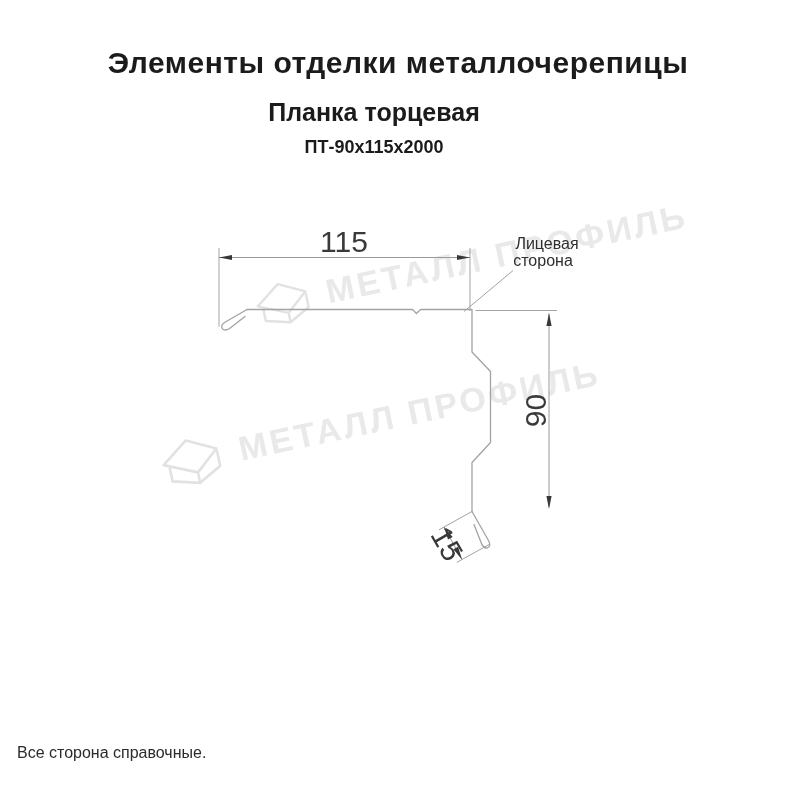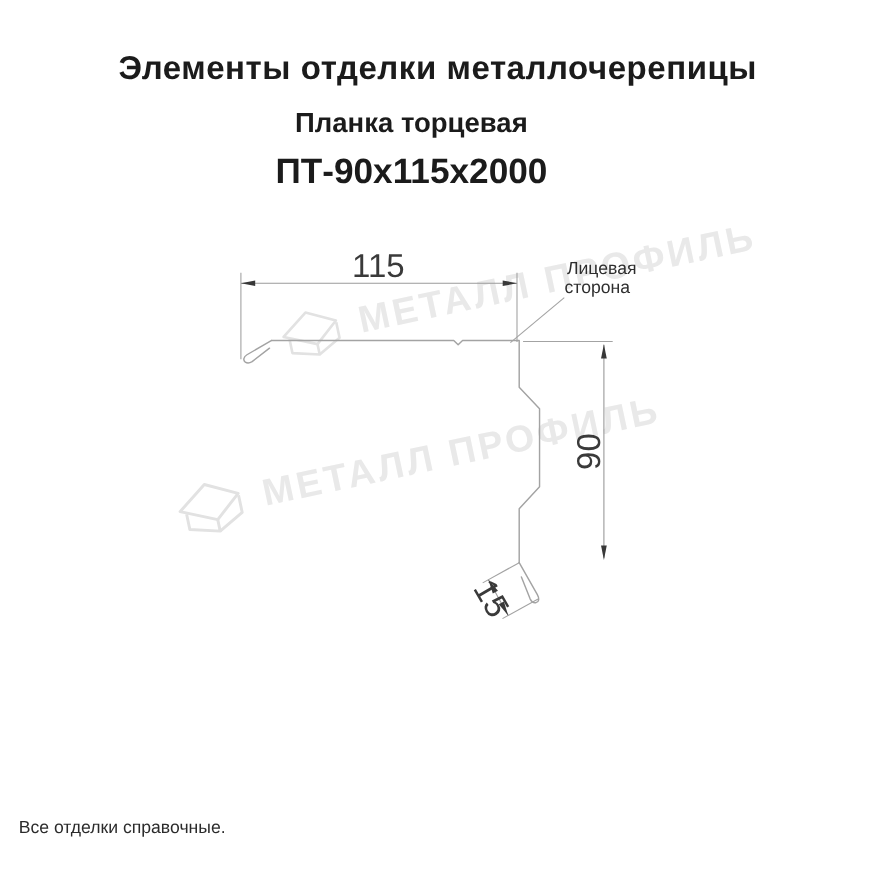--- a/index.html
+++ b/index.html
@@ -3,21 +3,21 @@
 <meta charset="utf-8">
 <style>
   html,body{margin:0;padding:0;background:#fff;}
   .page{position:relative;width:800px;height:800px;background:#ffffff;overflow:hidden;
         font-family:"Liberation Sans",sans-serif;}
   .page-title{position:absolute;left:398px;top:26px;transform:translateX(-50%);
         font-size:30px;font-weight:700;color:#1b1b1b;white-space:nowrap;letter-spacing:.5px;margin-top:20px;}
   .product-name{position:absolute;left:374px;top:98px;transform:translateX(-50%);
         font-size:25px;font-weight:700;color:#1b1b1b;white-space:nowrap;}
   .product-code{position:absolute;left:374px;top:137px;transform:translateX(-50%);
-        font-size:32px;font-weight:700;color:#1b1b1b;white-space:nowrap;}
+        font-size:18px;font-weight:700;color:#1b1b1b;white-space:nowrap;}
   .watermark{position:absolute;display:flex;align-items:center;gap:6px;
         transform-origin:left center;pointer-events:none;}
   .watermark .wm-text{font-size:34px;font-weight:700;color:#e9e9e9;letter-spacing:3px;white-space:nowrap;}
   .wm1{left:250px;top:282px;transform:rotate(-12deg);}
   .wm2{left:155px;top:438px;transform:rotate(-12deg);}
   svg.diagram{position:absolute;left:0;top:0;}
   .dim-text{font-size:30px;fill:#3a3a3a;font-family:"Liberation Sans",sans-serif;}
   .label-text{font-size:16px;fill:#2e2e2e;font-family:"Liberation Sans",sans-serif;}
   .footer{position:absolute;left:17px;top:742px;font-size:16px;line-height:21px;color:#2b2b2b;}
 </style>
@@ -90,16 +90,16 @@
     </g>
 
     <g>
       <line x1="513" y1="270.5" x2="464" y2="311.5" stroke="#a3a3a3" stroke-width="1"></line>
       <text class="label-text" x="547" y="249" text-anchor="middle">Лицевая</text>
       <text class="label-text" x="543" y="266" text-anchor="middle">сторона</text>
     </g>
   </svg>
 
   <div class="footer">
-    <div>Все отделки справочные.</div>
+    <div>Все сторона справочные.</div>
   </div>
 
 </div>
 
 </body></html>

